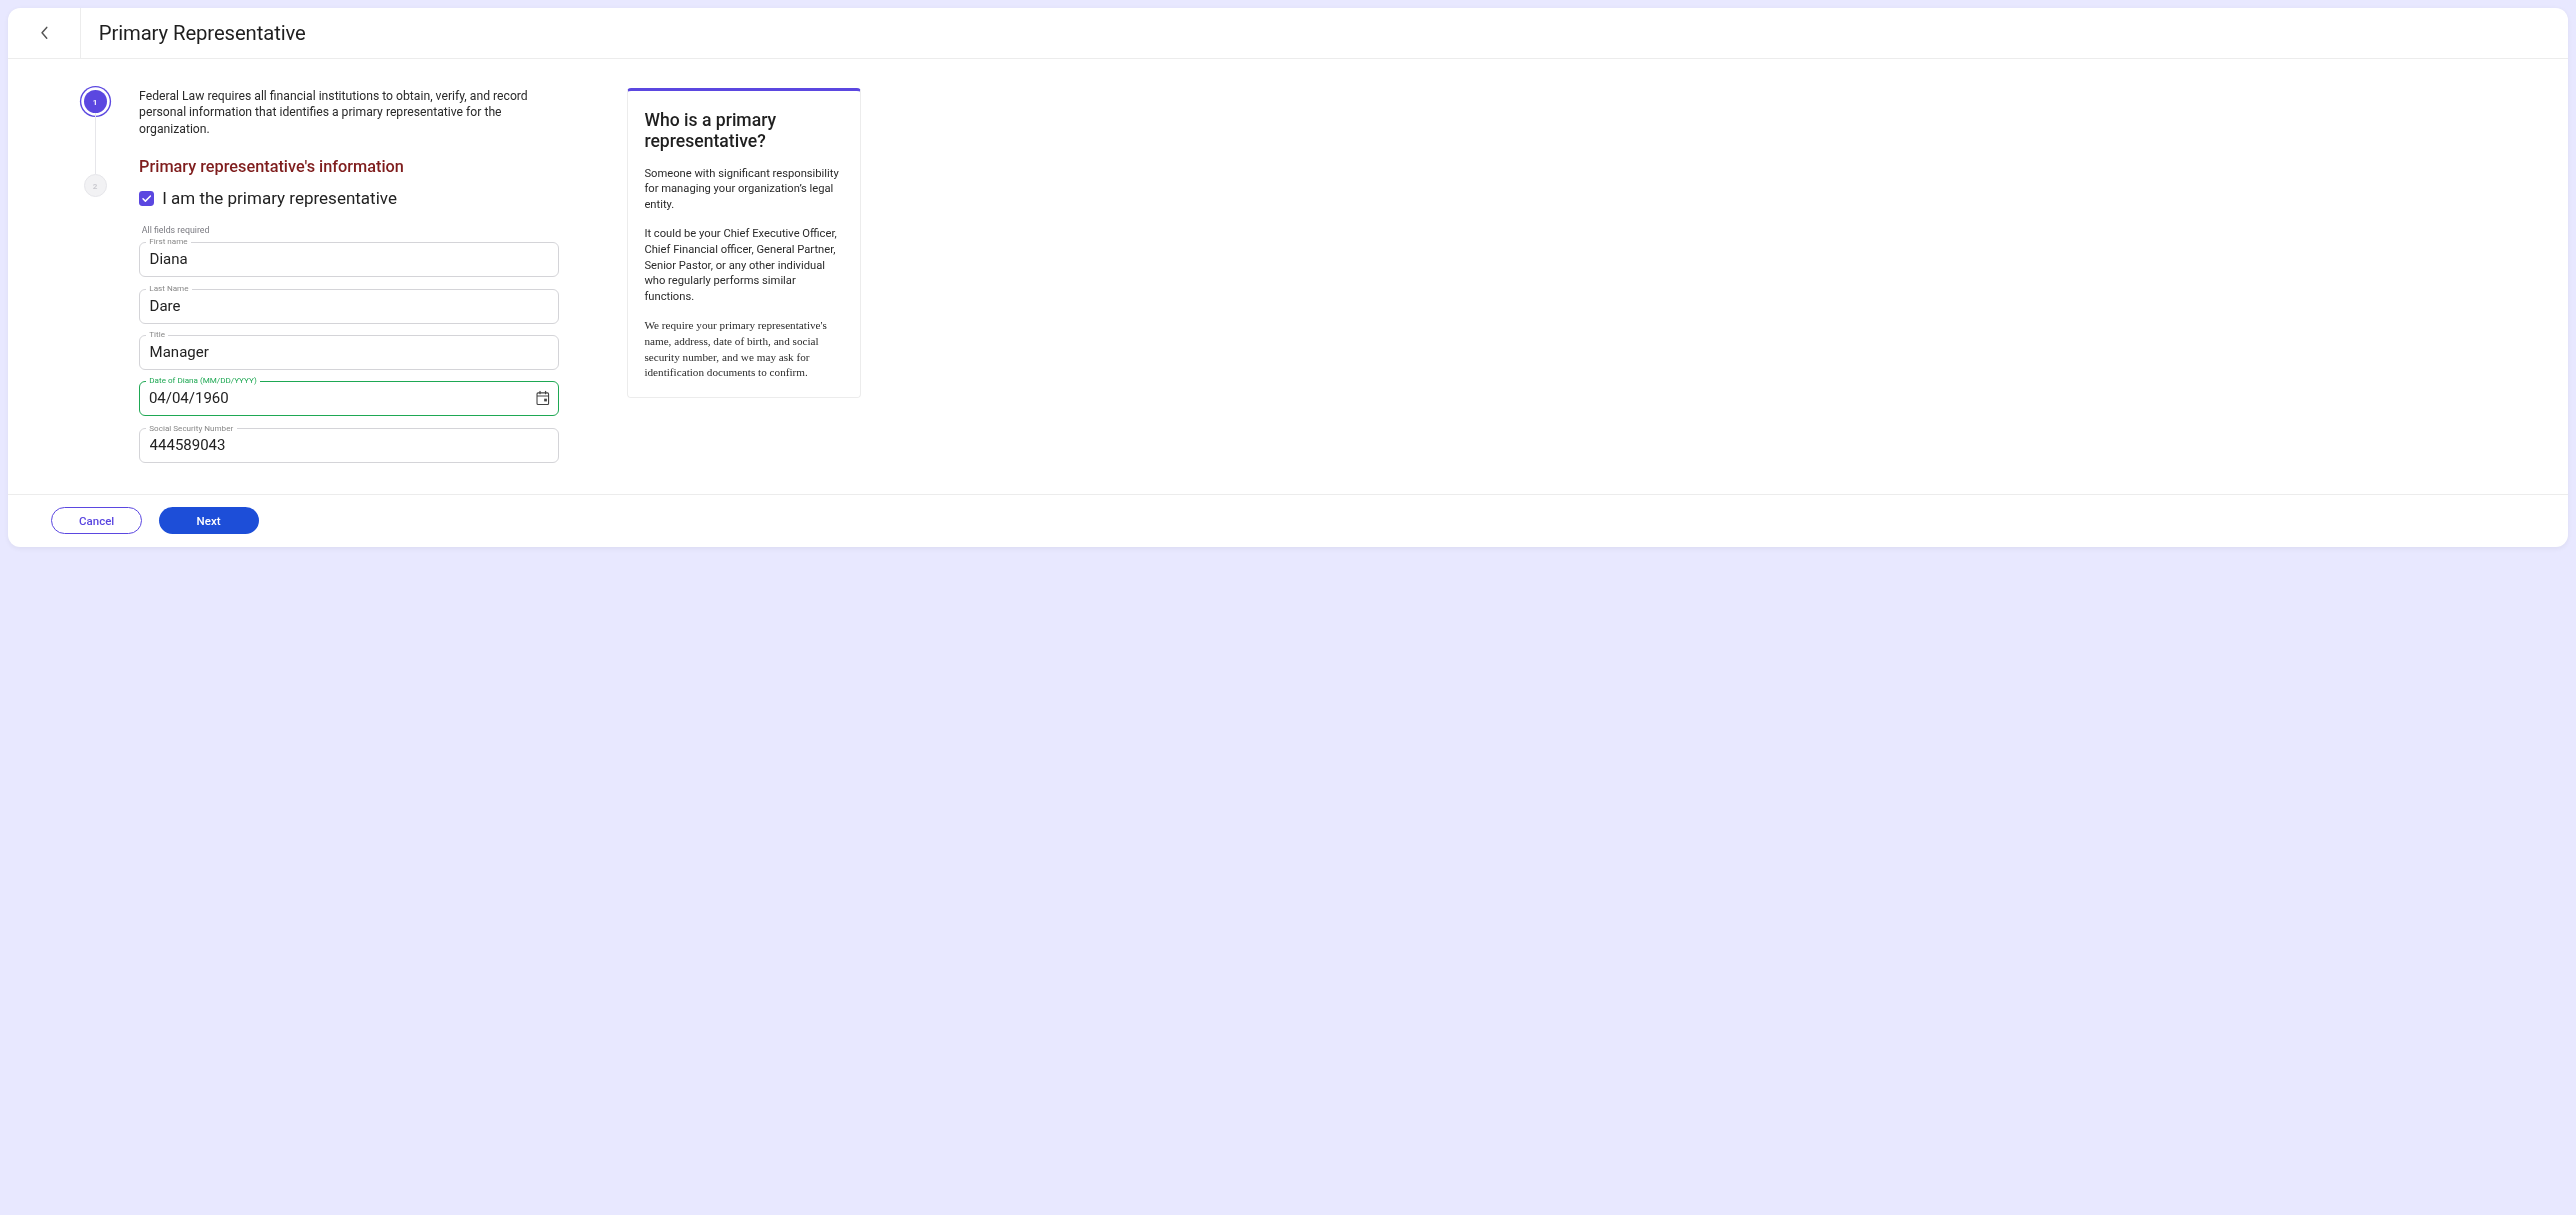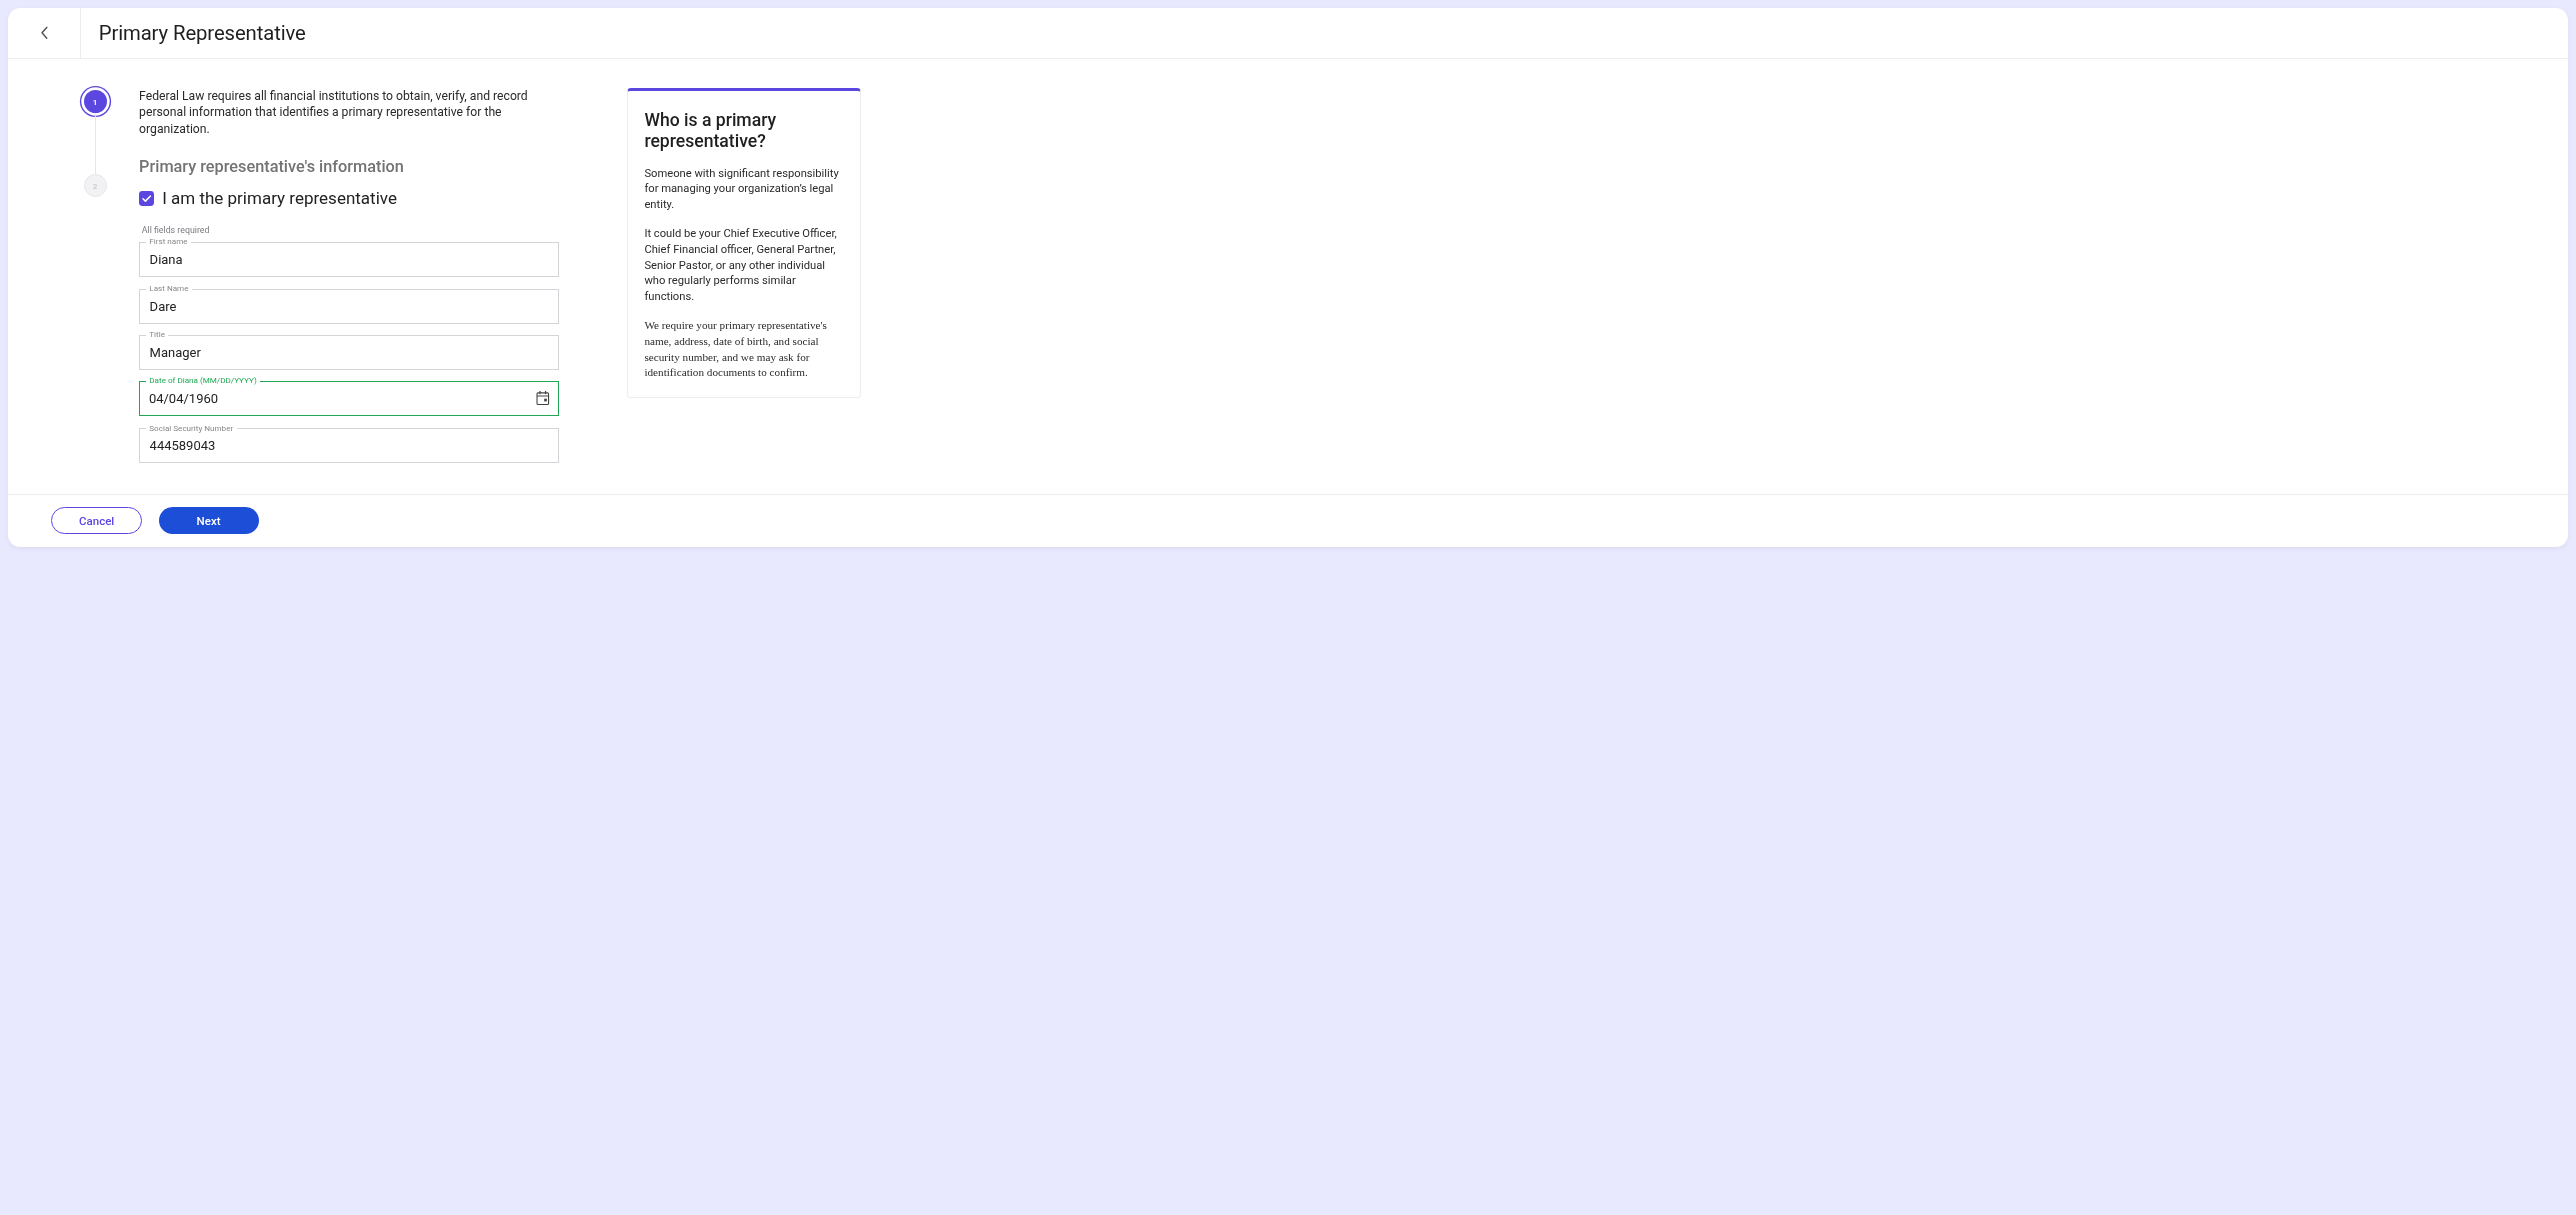--- a/index.html
+++ b/index.html
@@ -87,21 +87,21 @@
     .form-area { flex: 1; max-width: 420px; }
     .intro {
       font-size: 12.2px;
       line-height: 1.35;
       color: #2a2a2a;
       margin-bottom: 20.3px;
     }
     .section-title {
       font-size: 16.3px;
       font-weight: 500;
-      color: #737373;
+      color: #7f1d1d;
       margin-bottom: 12.2px;
     }
     .checkbox-row {
       display: flex;
       align-items: center;
       gap: 8.1px;
       margin-bottom: 16.3px;
       cursor: pointer;
     }
     .checkbox {
@@ -141,22 +141,22 @@
       background: #fff;
       padding: 0 3.4px;
       font-size: 8.1px;
       color: #888;
     }
     .field.focused .field-label { color: #1ea853; }
     .input {
       width: 100%;
       height: 35px;
       border: 0.7px solid #d4d4d8;
-      border-radius: 0;
-      font-size: 13px;
+      border-radius: 6px;
+      font-size: 15px;
       padding: 0 9.5px;
       color: #222;
       outline: none;
       font-family: inherit;
     }
     .field.focused .input {
       border: 1.4px solid #1ea853;
       padding: 0 8.8px;
     }
     .input-icon {

